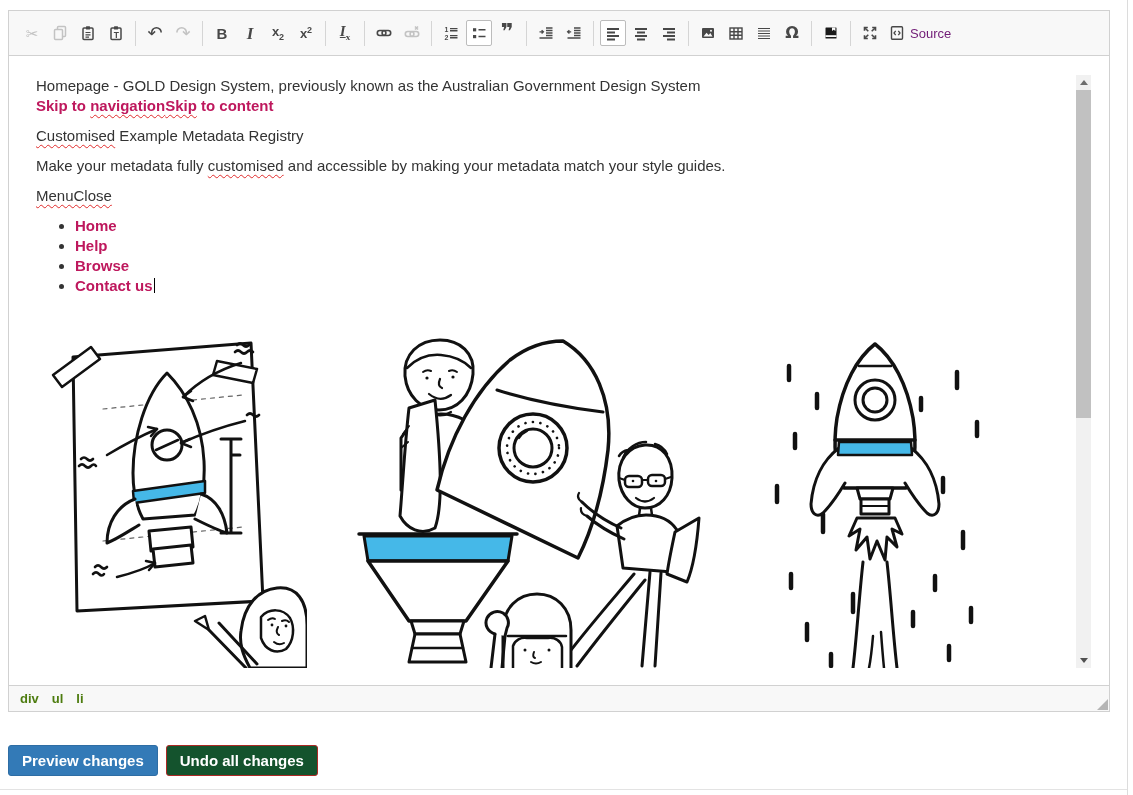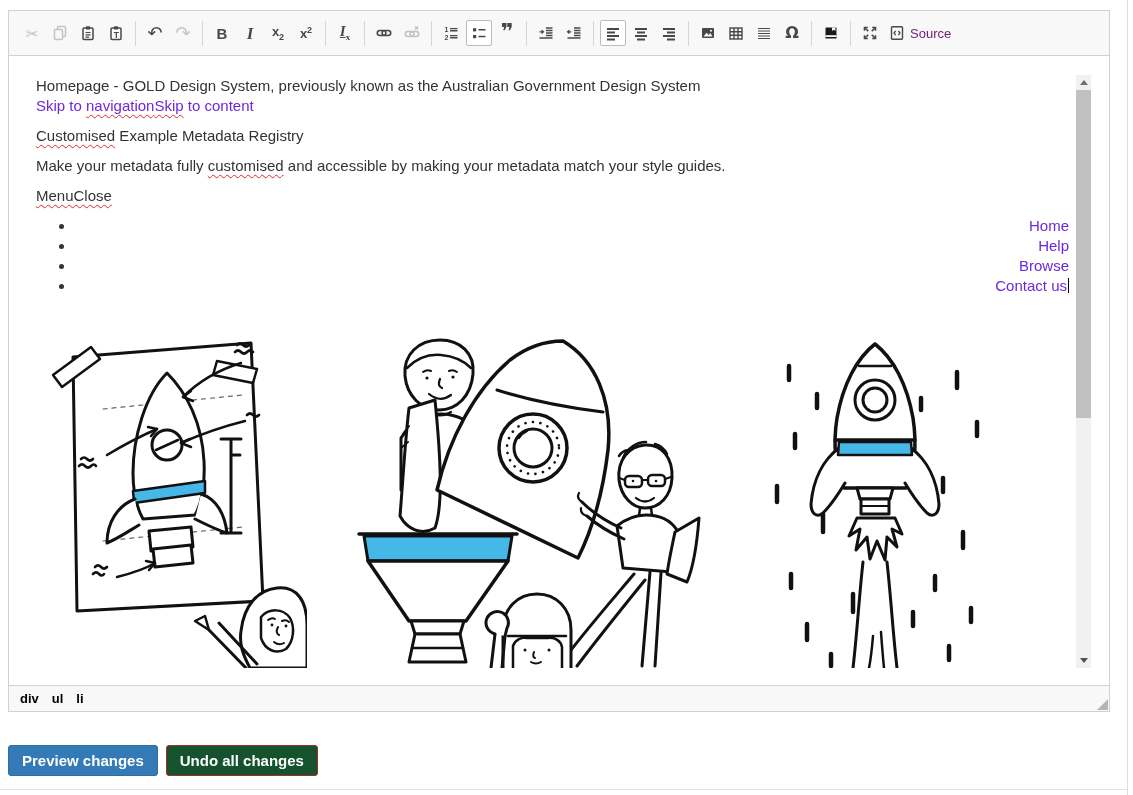--- a/index.html
+++ b/index.html
@@ -37,43 +37,43 @@
   .g-cut { font-size:15px; font-weight:normal; }
   .g-quote { font-size:22px; line-height:10px; height:13px; overflow:visible; font-family:"DejaVu Sans", sans-serif; }
   .g-omega { font-size:16px; font-weight:600; font-family:"DejaVu Sans", sans-serif; }
   .src-label { font-size:13px; margin-left:5px; color:#701a75; font-weight:normal; }
 
   
   .content-wrap { position:relative; flex:1 1 auto; background:#fff; overflow:hidden; }
   .content { padding:20px 40px 0 27px; color:#333; font-size:15px; }
   .line { line-height:20px; }
   .block { margin-bottom:10px; }
-  a.lnk { color:#6d28d9; text-decoration:none; cursor:pointer; }
+  a.lnk { color:#be185d; text-decoration:none; cursor:pointer;font-weight:bold; }
   .sq { text-decoration:underline wavy #e02b2b; text-decoration-thickness:1px; text-underline-offset:3px; text-decoration-skip-ink:none; }
   ul.nav-list { margin:0 0 0 0; padding:0 0 0 39px; list-style:disc; }
-  ul.nav-list li { line-height:20px; color:#333;text-align:right; }
+  ul.nav-list li { line-height:20px; color:#333; }
   .caret { display:inline-block; width:1px; height:15px; background:#000; vertical-align:-2px; margin-left:1px; }
 
   .illos { position:absolute; left:0; top:0; right:0; height:612px; overflow:hidden; }
   .illo { position:absolute; }
 
   
   .sbar { position:absolute; top:19px; right:18px; width:15px; height:593px; background:#f1f1f1; }
   .sbar .arrow { position:absolute; left:0; width:15px; height:15px; display:flex; align-items:center; justify-content:center; }
   .sbar .up { top:0; }
   .sbar .down { bottom:0; }
   .tri-up { width:0; height:0; border-left:4px solid transparent; border-right:4px solid transparent; border-bottom:5px solid #6e6e6e; }
   .tri-down { width:0; height:0; border-left:4px solid transparent; border-right:4px solid transparent; border-top:5px solid #505050; }
   .thumb { position:absolute; left:0; top:15px; width:15px; height:328px; background:#c1c1c1; }
 
   
   .status-bar {
     flex:0 0 26px; height:26px; background:#f8f8f8; border-top:1px solid #d1d1d1;
     display:flex; align-items:center; gap:13px; padding:0 11px;
-    font-size:13px; font-weight:bold; color:#000000; position:relative;
+    font-size:13px; font-weight:bold; color:#4d7c0f; position:relative;
   }
   .status-bar .el { cursor:pointer; }
   .grip { position:absolute; right:1px; bottom:1px; width:0; height:0;
     border-left:11px solid transparent; border-bottom:11px solid #b5b5b5; cursor:se-resize; }
 
   
   .actions { position:absolute; left:8px; top:745px; display:flex; gap:8px; }
   .btn { font-family:"Liberation Sans", sans-serif; font-size:15px; font-weight:bold; color:#fff;
     padding:7px 13px; border-radius:3px; border:1px solid; cursor:pointer; line-height:15px; }
   .btn-primary { background:#337ab7; border-color:#2e6da4; }

